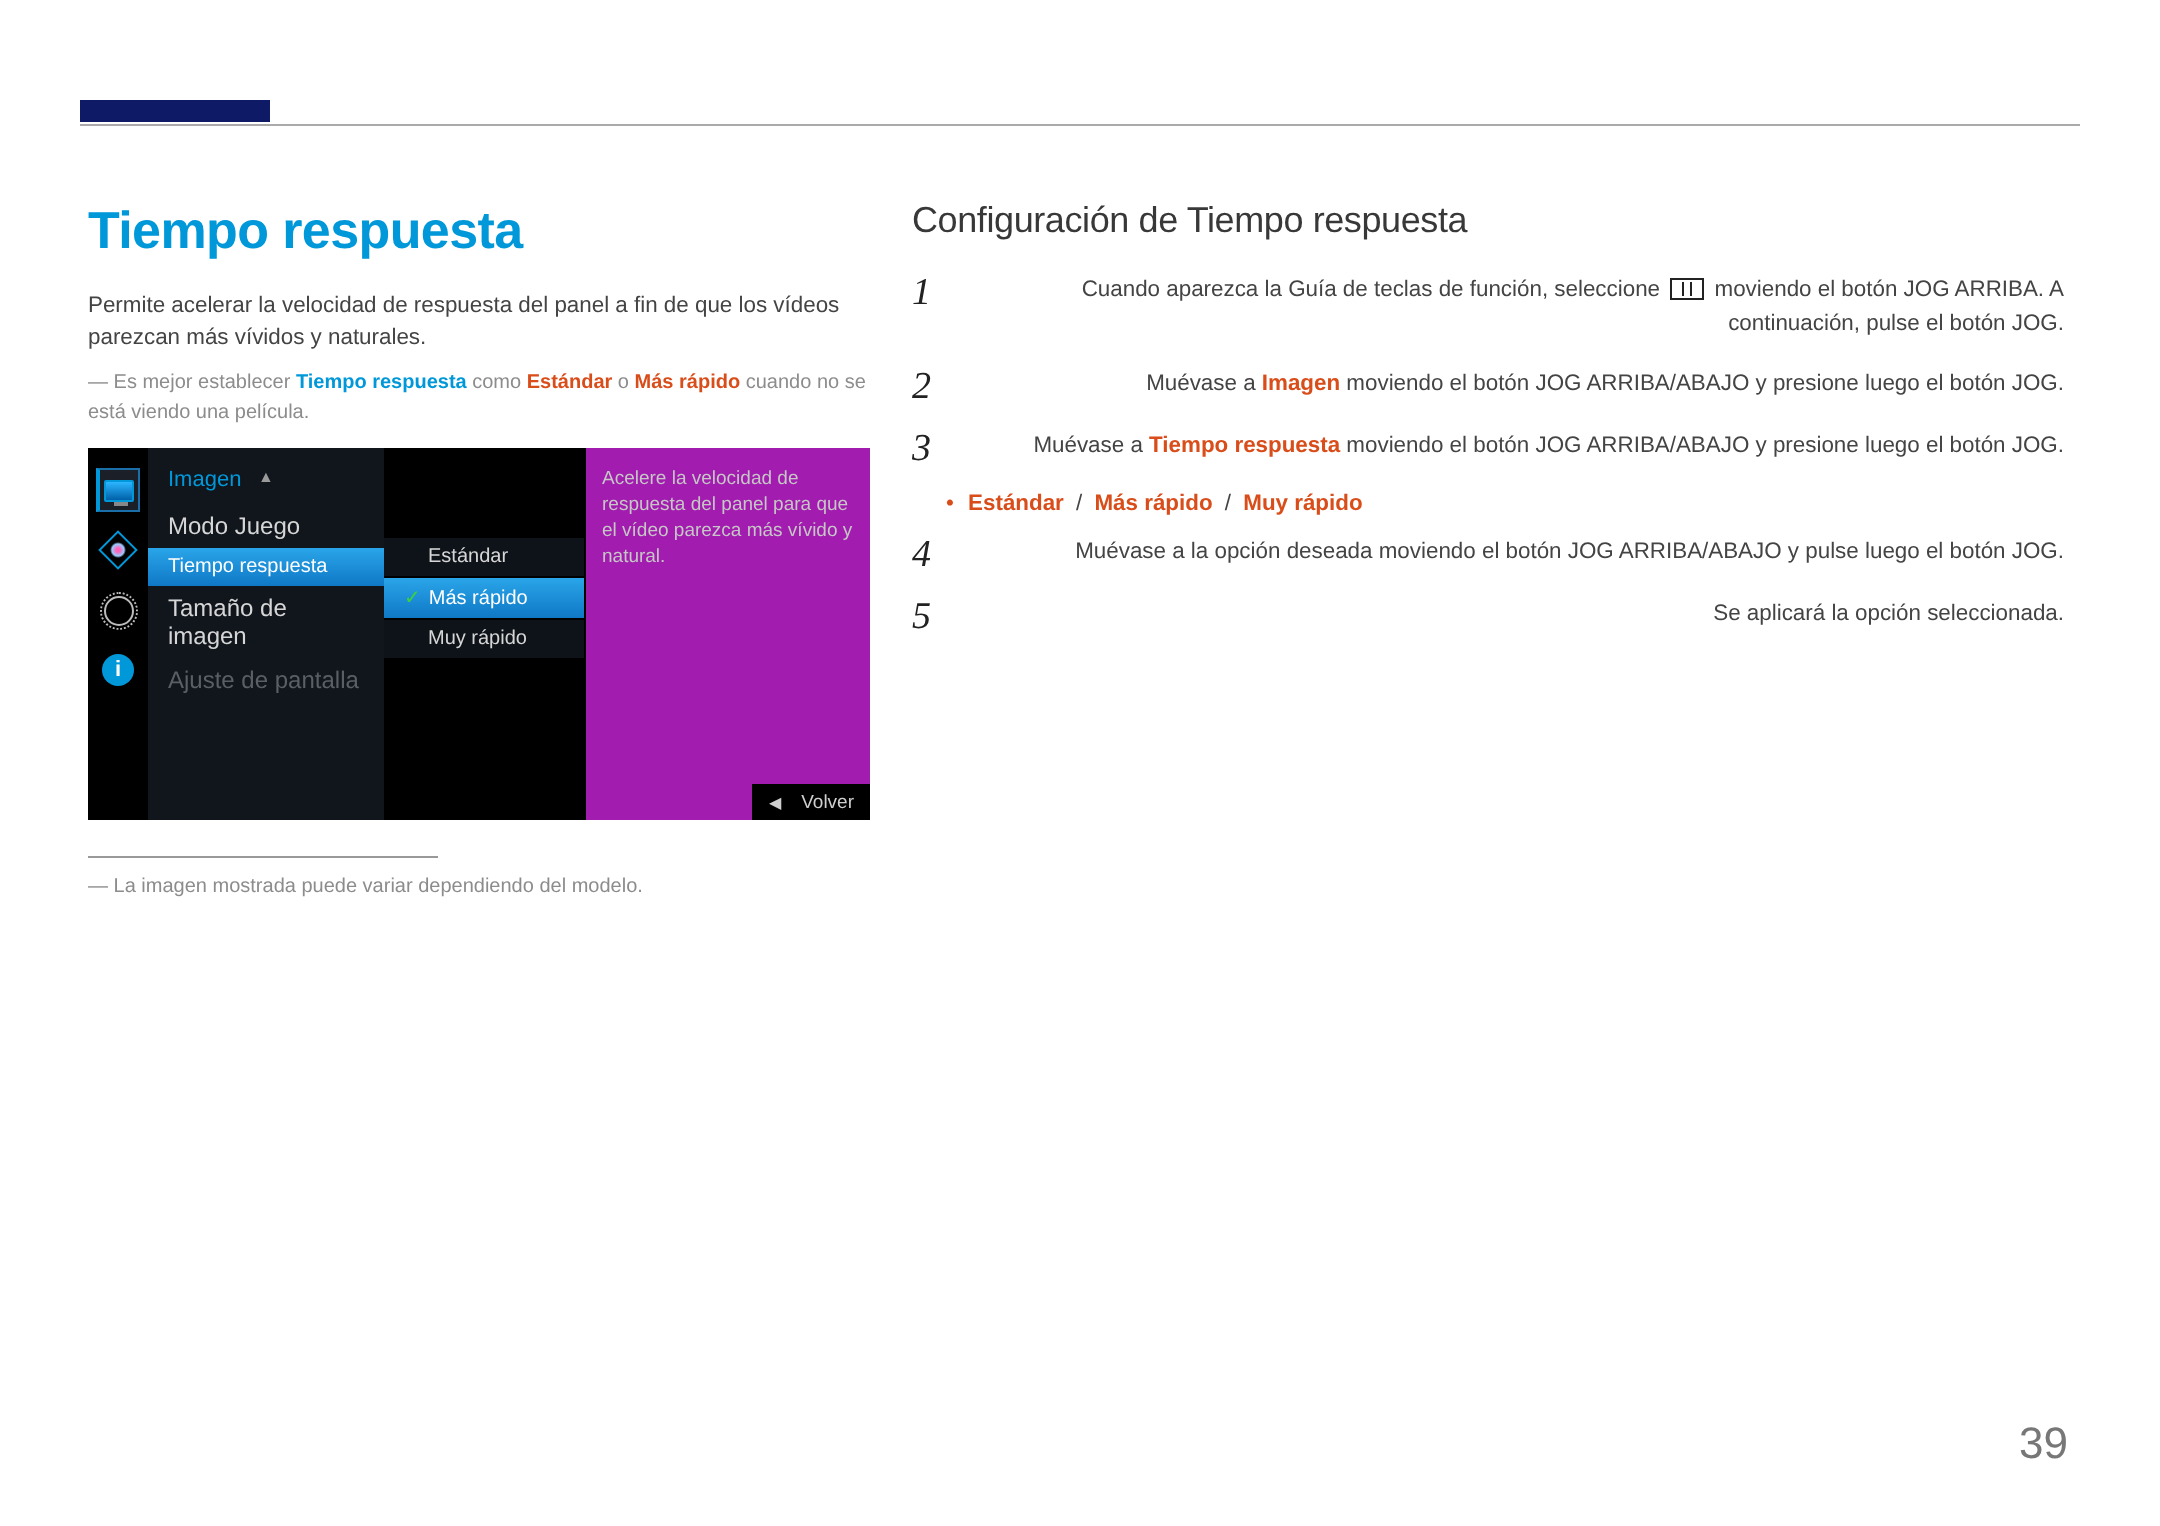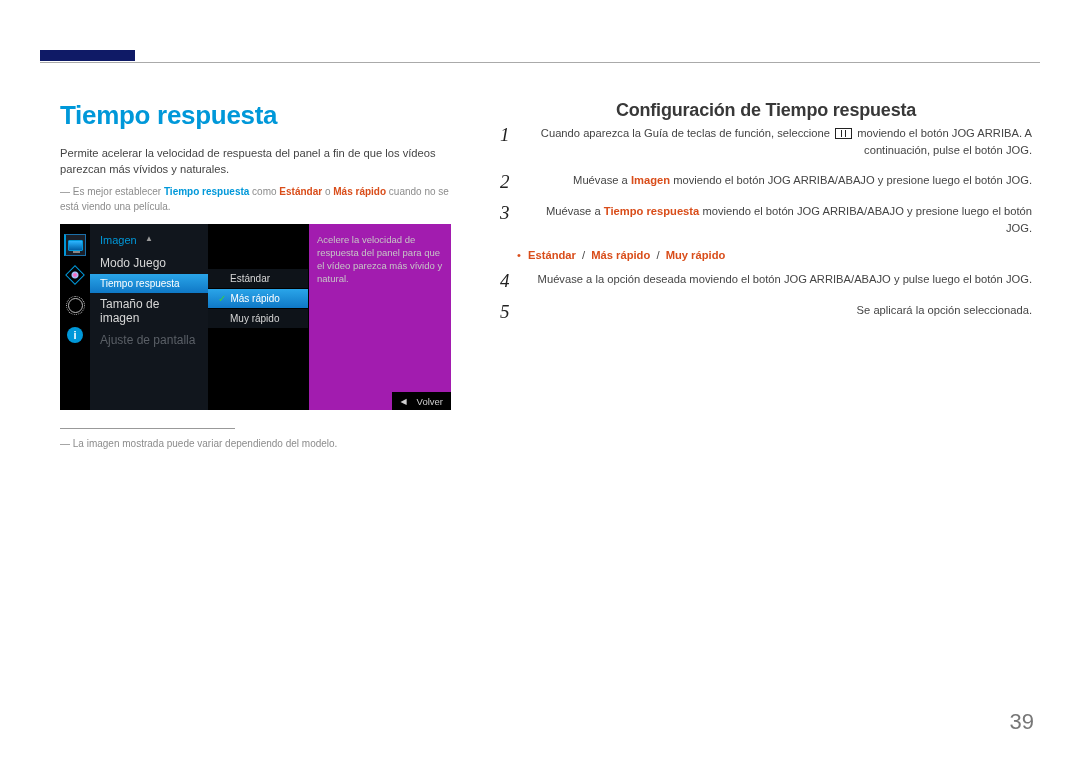--- a/index.html
+++ b/index.html
@@ -24,43 +24,42 @@
     border-top: 1px solid #aaa;
   }
   .top-bar {
     position: absolute;
     left: 40px; top: 50px;
     width: 95px; height: 11px;
     background: #0f1a66;
   }
   .columns {
     display: flex;
-    gap: 44px;
+    gap: 16px;
     position: absolute;
     top: 100px;
-    left: 60px;
+    left: 44px;
     right: 48px;
   }
   .col-left { width: 396px; }
   .col-right { flex: 1; }
 
   h1.title {
     color: #0098d9;
     font-weight: 700;
     font-size: 26px;
     letter-spacing: -0.3px;
     margin-bottom: 14px;
   }
   h2.subtitle {
     color: #383838;
-    font-weight: 700;
+    font-weight: 400;
     font-size: 18px;
     letter-spacing: -0.2px;
-    margin-bottom: 4px;
-    text-align: center;
+    margin-bottom: 16px;
   }
   .para {
     font-size: 11.2px;
     line-height: 1.45;
     color: #444;
     margin-bottom: 8px;
   }
   .note {
     font-size: 10px;
     line-height: 1.45;

